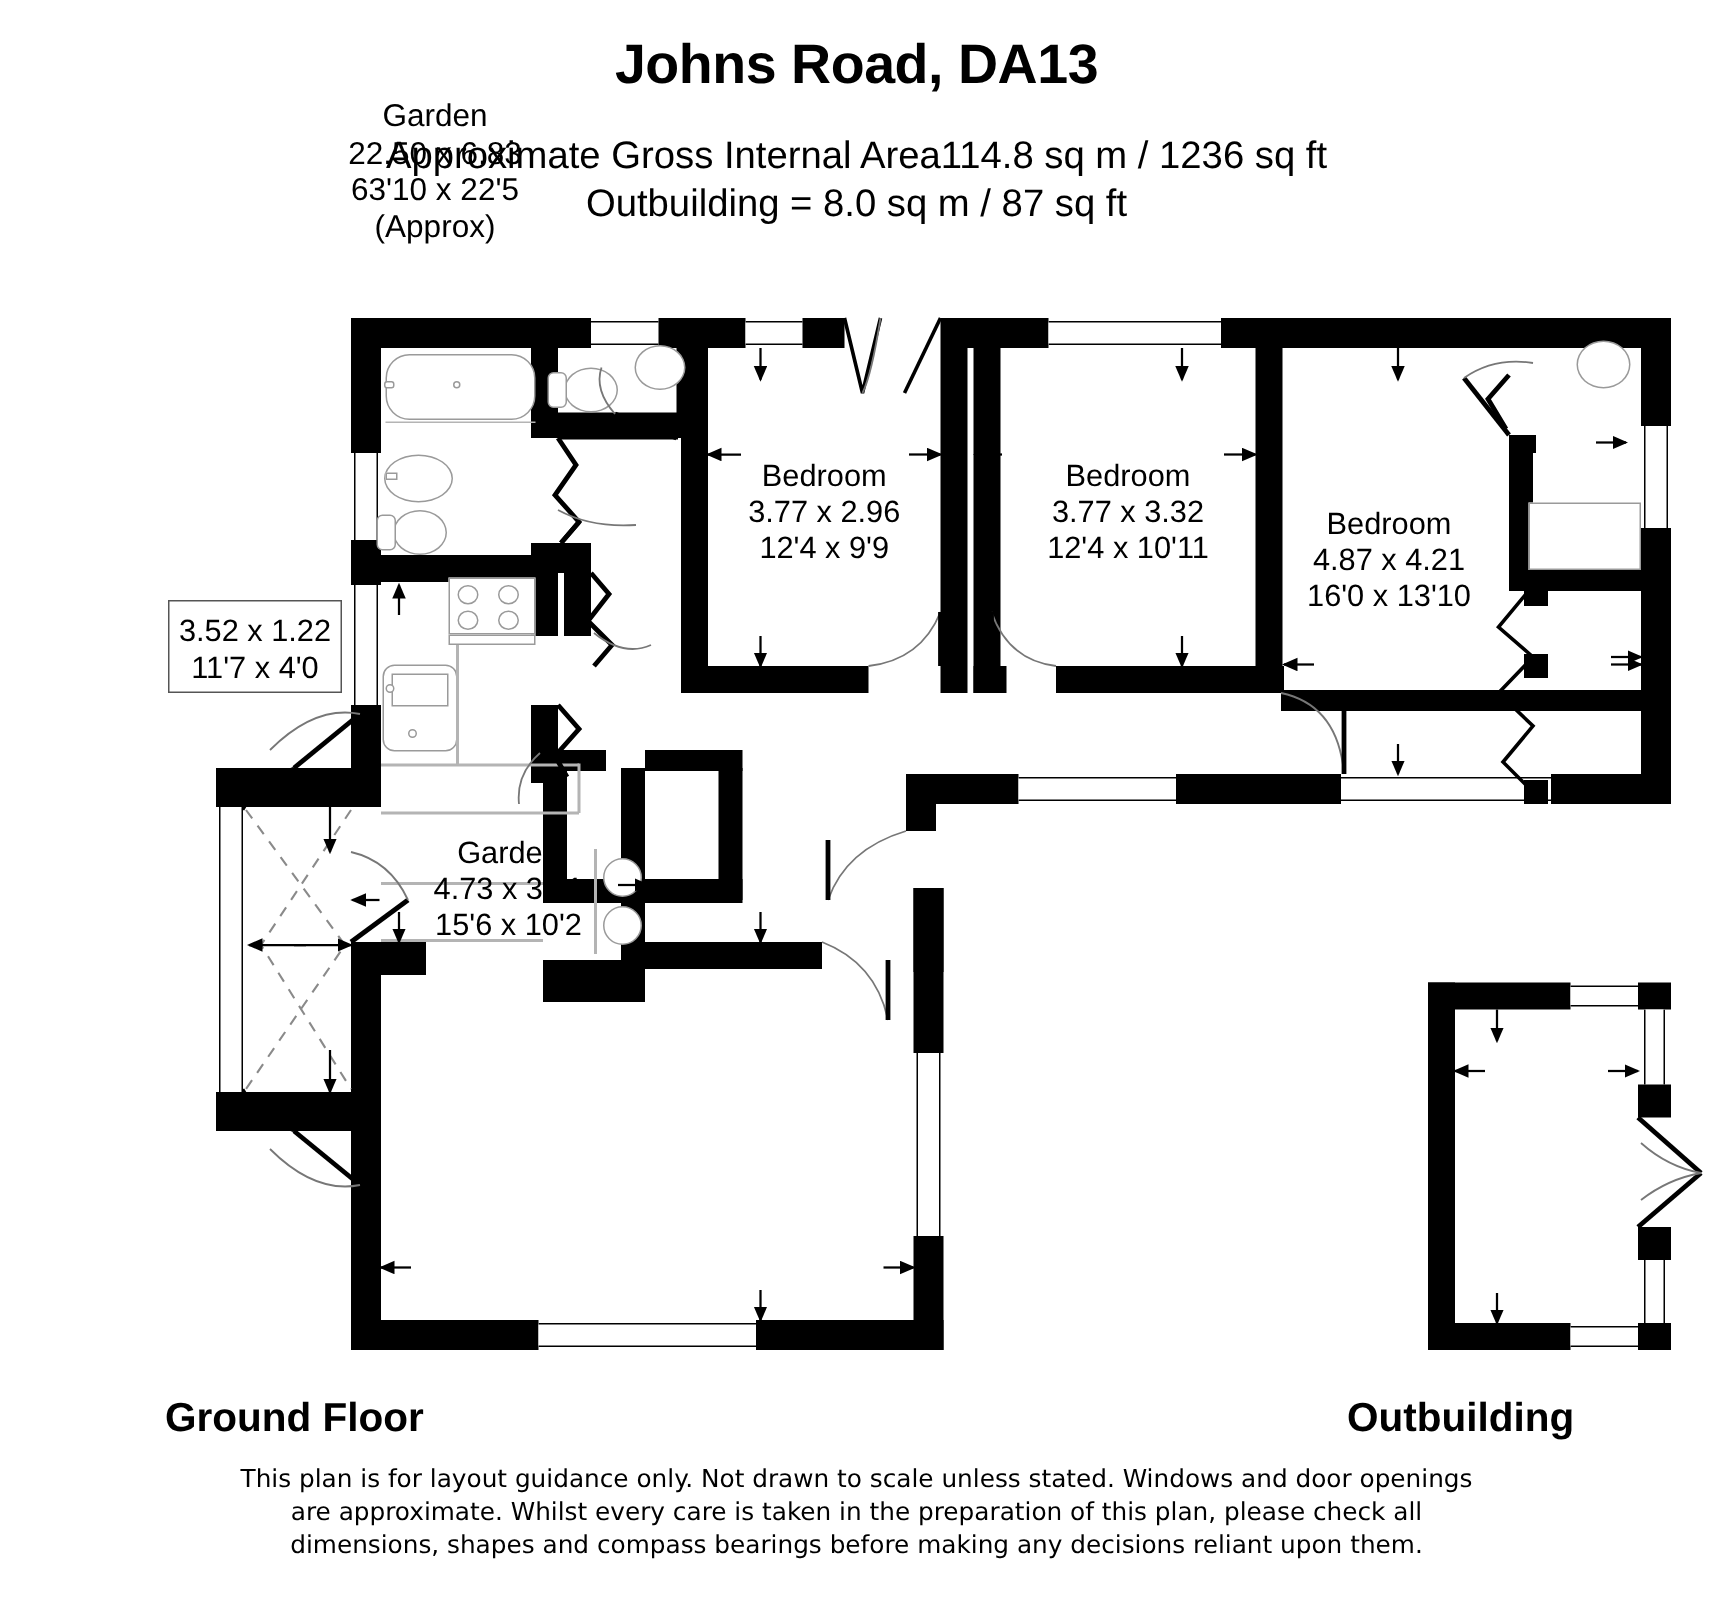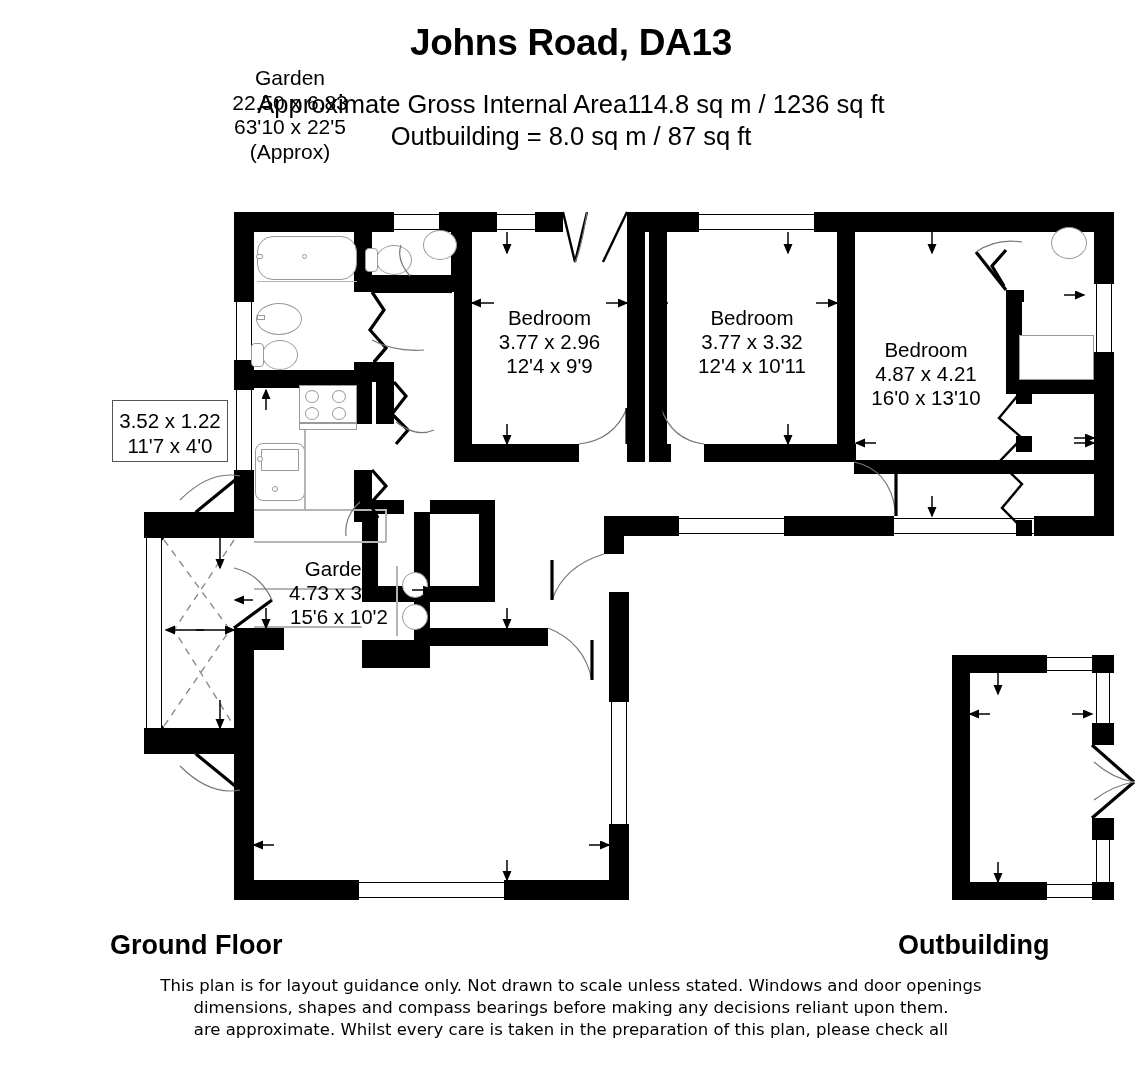--- a/index.html
+++ b/index.html
@@ -345,15 +345,15 @@
     <span>11'7 x 4'0</span>
   </div>
 
 </div>
 
 <div class="floor-label ground">Ground Floor</div>
 <div class="floor-label out">Outbuilding</div>
 
 <div class="footer">
   <span>This plan is for layout guidance only. Not drawn to scale unless stated. Windows and door openings</span>
+  <span>are approximate. Whilst every care is taken in the preparation of this plan, please check all</span>
   <span>dimensions, shapes and compass bearings before making any decisions reliant upon them.</span>
-  <span>are approximate. Whilst every care is taken in the preparation of this plan, please check all</span>
 </div>
 
 </body></html>

